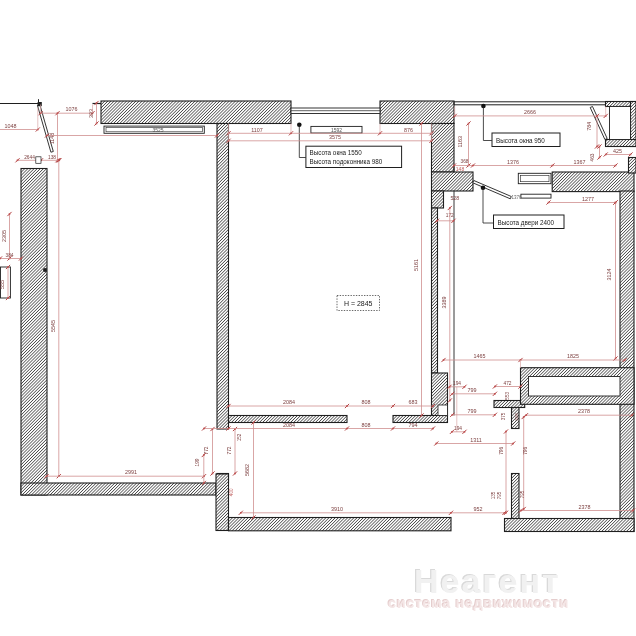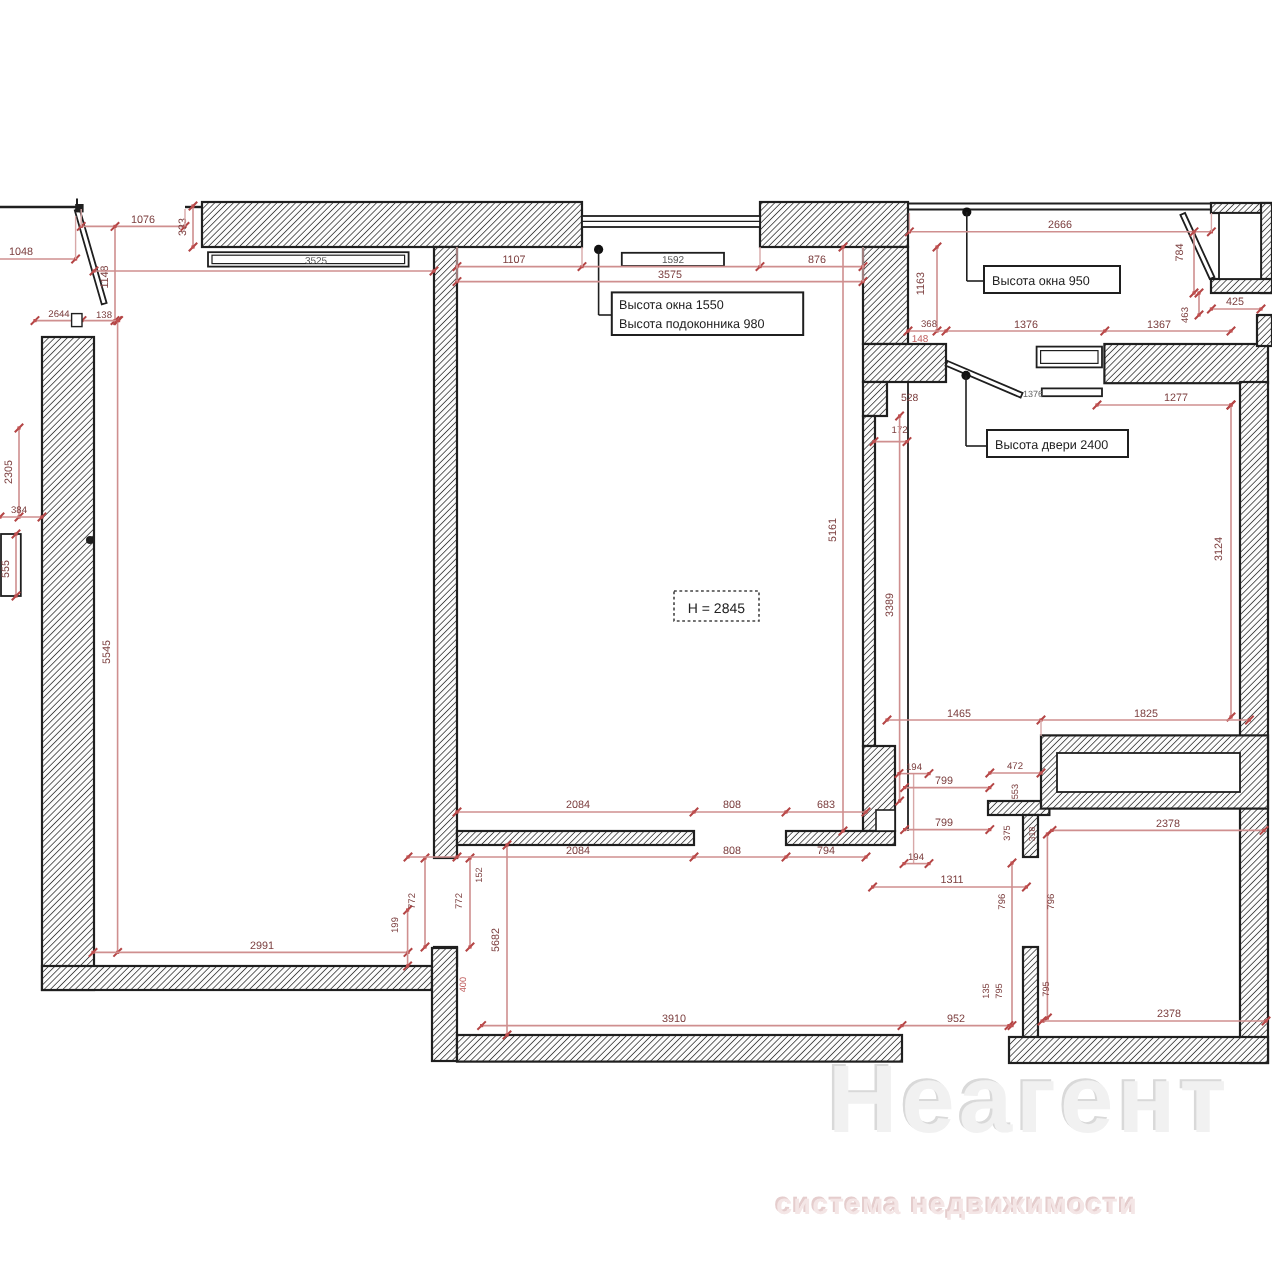--- a/index.html
+++ b/index.html
@@ -1,17 +1,17 @@
 <!DOCTYPE html>
 <html><head><meta charset="utf-8"><style>
 html,body{margin:0;padding:0;background:#fff;width:636px;height:636px;overflow:hidden}
 *{font-family:"Liberation Sans",sans-serif}
 #wrap{position:relative;width:636px;height:636px}
 svg{position:absolute;left:0;top:0}
-#wm1{position:absolute;left:414px;top:523px;font-size:48px;font-weight:bold;color:#f1f1f1;letter-spacing:2px;text-shadow:-1.2px -1.2px 0 #d9d9d9,1.2px 1.2px 0 #ffffff}
+#wm1{position:absolute;left:414px;top:562px;font-size:34px;font-weight:bold;color:#f1f1f1;letter-spacing:2px;text-shadow:-1.2px -1.2px 0 #d9d9d9,1.2px 1.2px 0 #ffffff}
 #wm2{position:absolute;left:388px;top:594.5px;font-size:14.5px;font-weight:bold;color:#f4e6e6;letter-spacing:0.6px;text-shadow:-1px -1px 0 #e5cdcd}
 </style></head><body>
 <div id="wrap">
 <svg width="636" height="636" viewBox="0 0 636 636" xmlns="http://www.w3.org/2000/svg">
       <defs>
         <pattern id="h" width="2.2" height="2.2" patternUnits="userSpaceOnUse" patternTransform="rotate(45)">
           <rect width="2.2" height="2.2" fill="#fcfcfc"></rect>
           <line x1="0" y1="0" x2="0" y2="2.2" stroke="#3f3f3f" stroke-width="0.95" shape-rendering="crispEdges"></line>
         </pattern>
       </defs>

